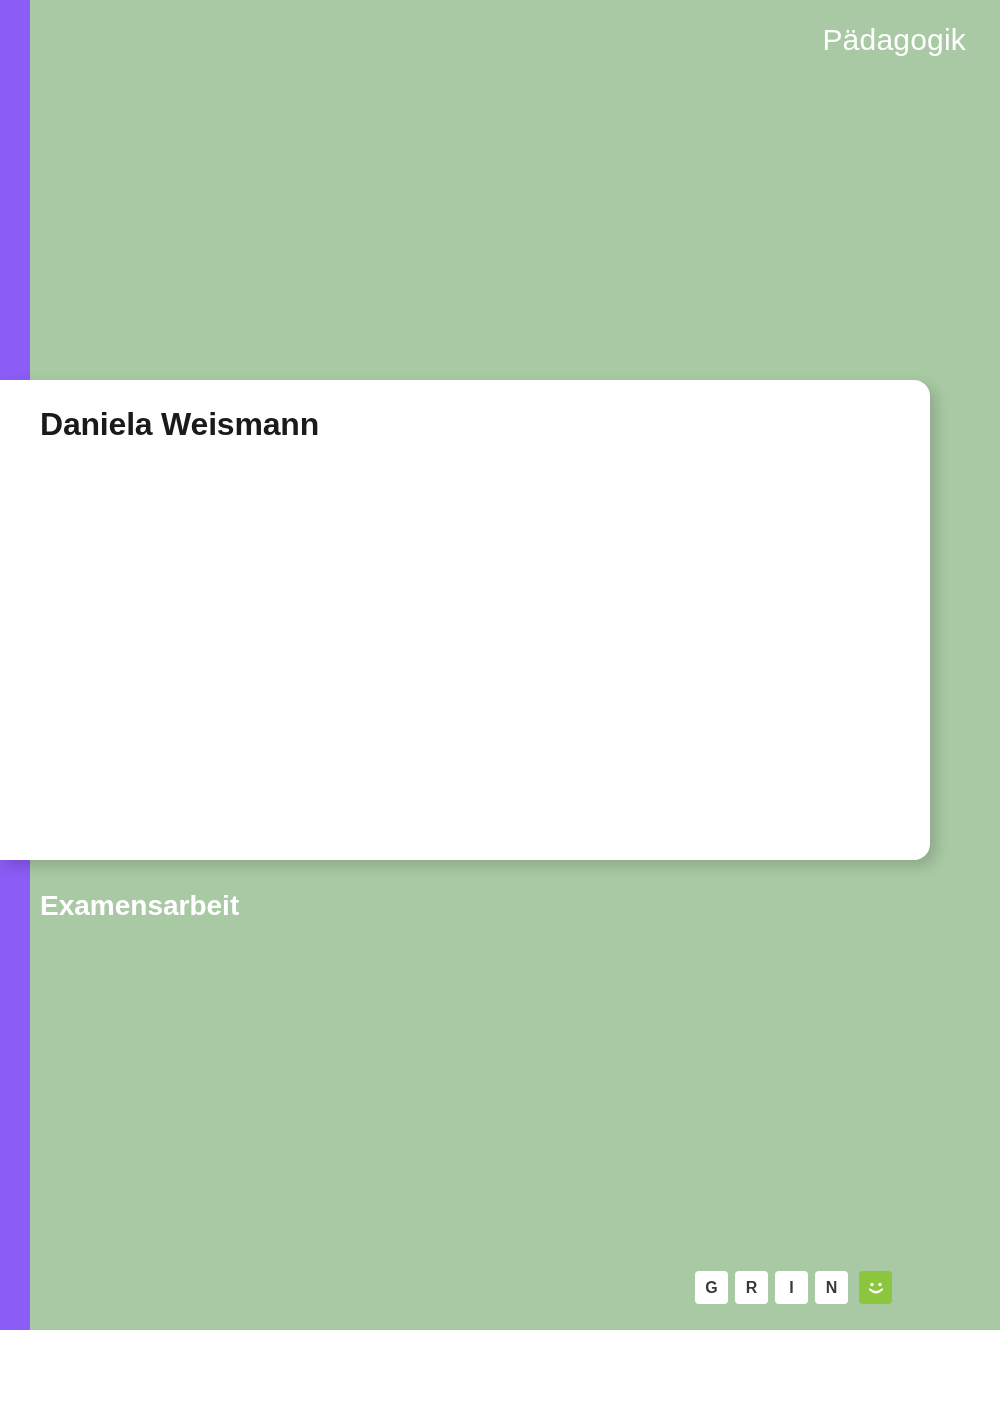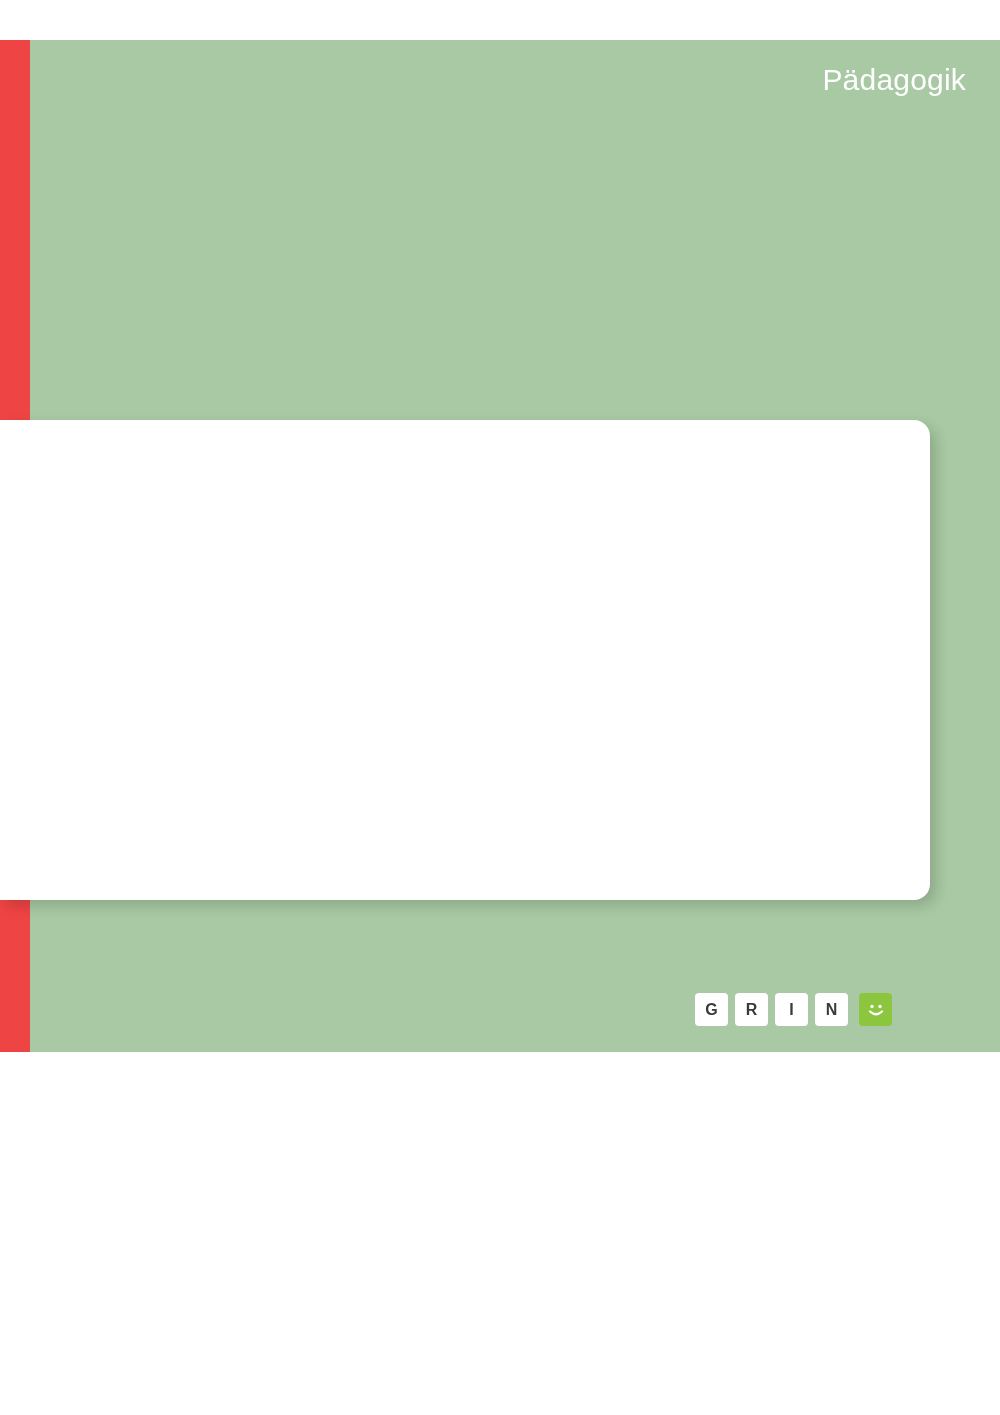--- a/index.html
+++ b/index.html
@@ -10,24 +10,23 @@
     width: 1000px;
     height: 1415px;
     background: #ffffff;
     font-family: "Liberation Sans", sans-serif;
     overflow: hidden;
   }
 
   .cover {
     position: relative;
     width: 1000px;
-    height: 1012px;
-    background: #ef4444;
+    height: 1330px;
+    background: #8b5cf6;
     overflow: hidden;
-    margin-top: 40px;
   }
 
   
   .green-panel {
     position: absolute;
     left: 30px;
     top: 0;
     width: 970px;
     height: 1415px;
     background: #a8c9a3;
@@ -127,22 +126,24 @@
 </head>
 <body>
 
 <div class="cover">
 
   <div class="green-panel"></div>
 
   <div class="category">Pädagogik</div>
 
   <div class="title-card">
+    <div class="author">Daniela Weismann</div>
   </div>
 
+  <div class="doctype">Examensarbeit</div>
 
   <div class="logo">
     <div class="logo-letter">G</div>
     <div class="logo-letter">R</div>
     <div class="logo-letter">I</div>
     <div class="logo-letter">N</div>
     <div class="logo-smiley">
       <svg width="22" height="22" viewBox="0 0 22 22" aria-hidden="true">
         <circle cx="7" cy="7.5" r="1.7" fill="#ffffff"></circle>
         <circle cx="15" cy="7.5" r="1.7" fill="#ffffff"></circle>

